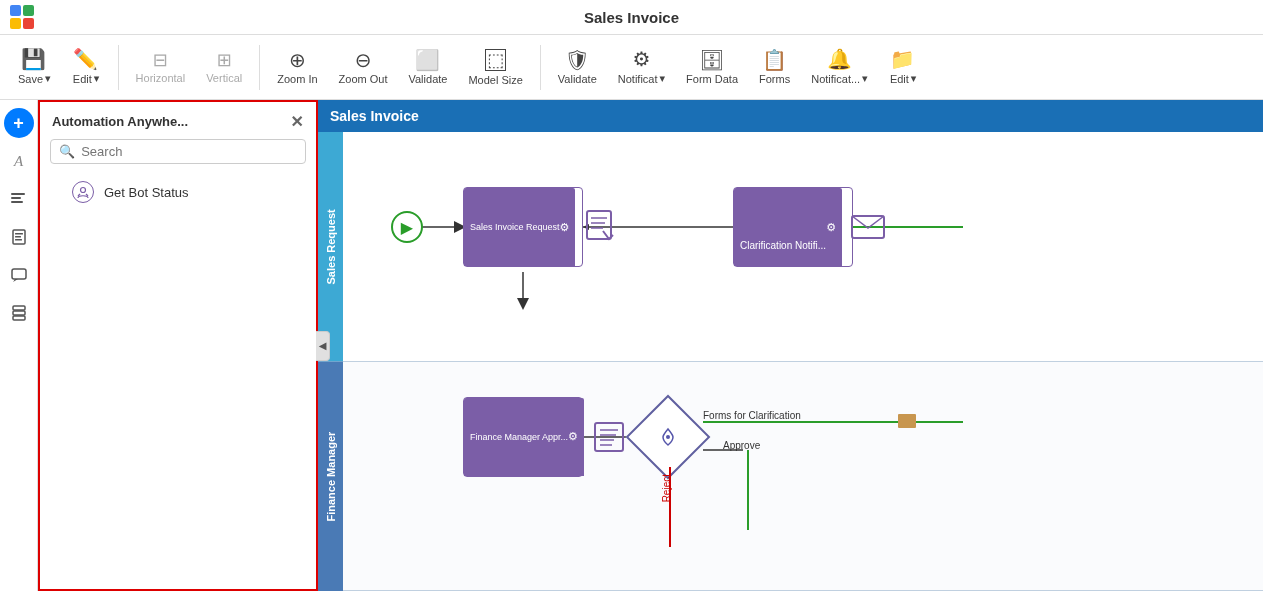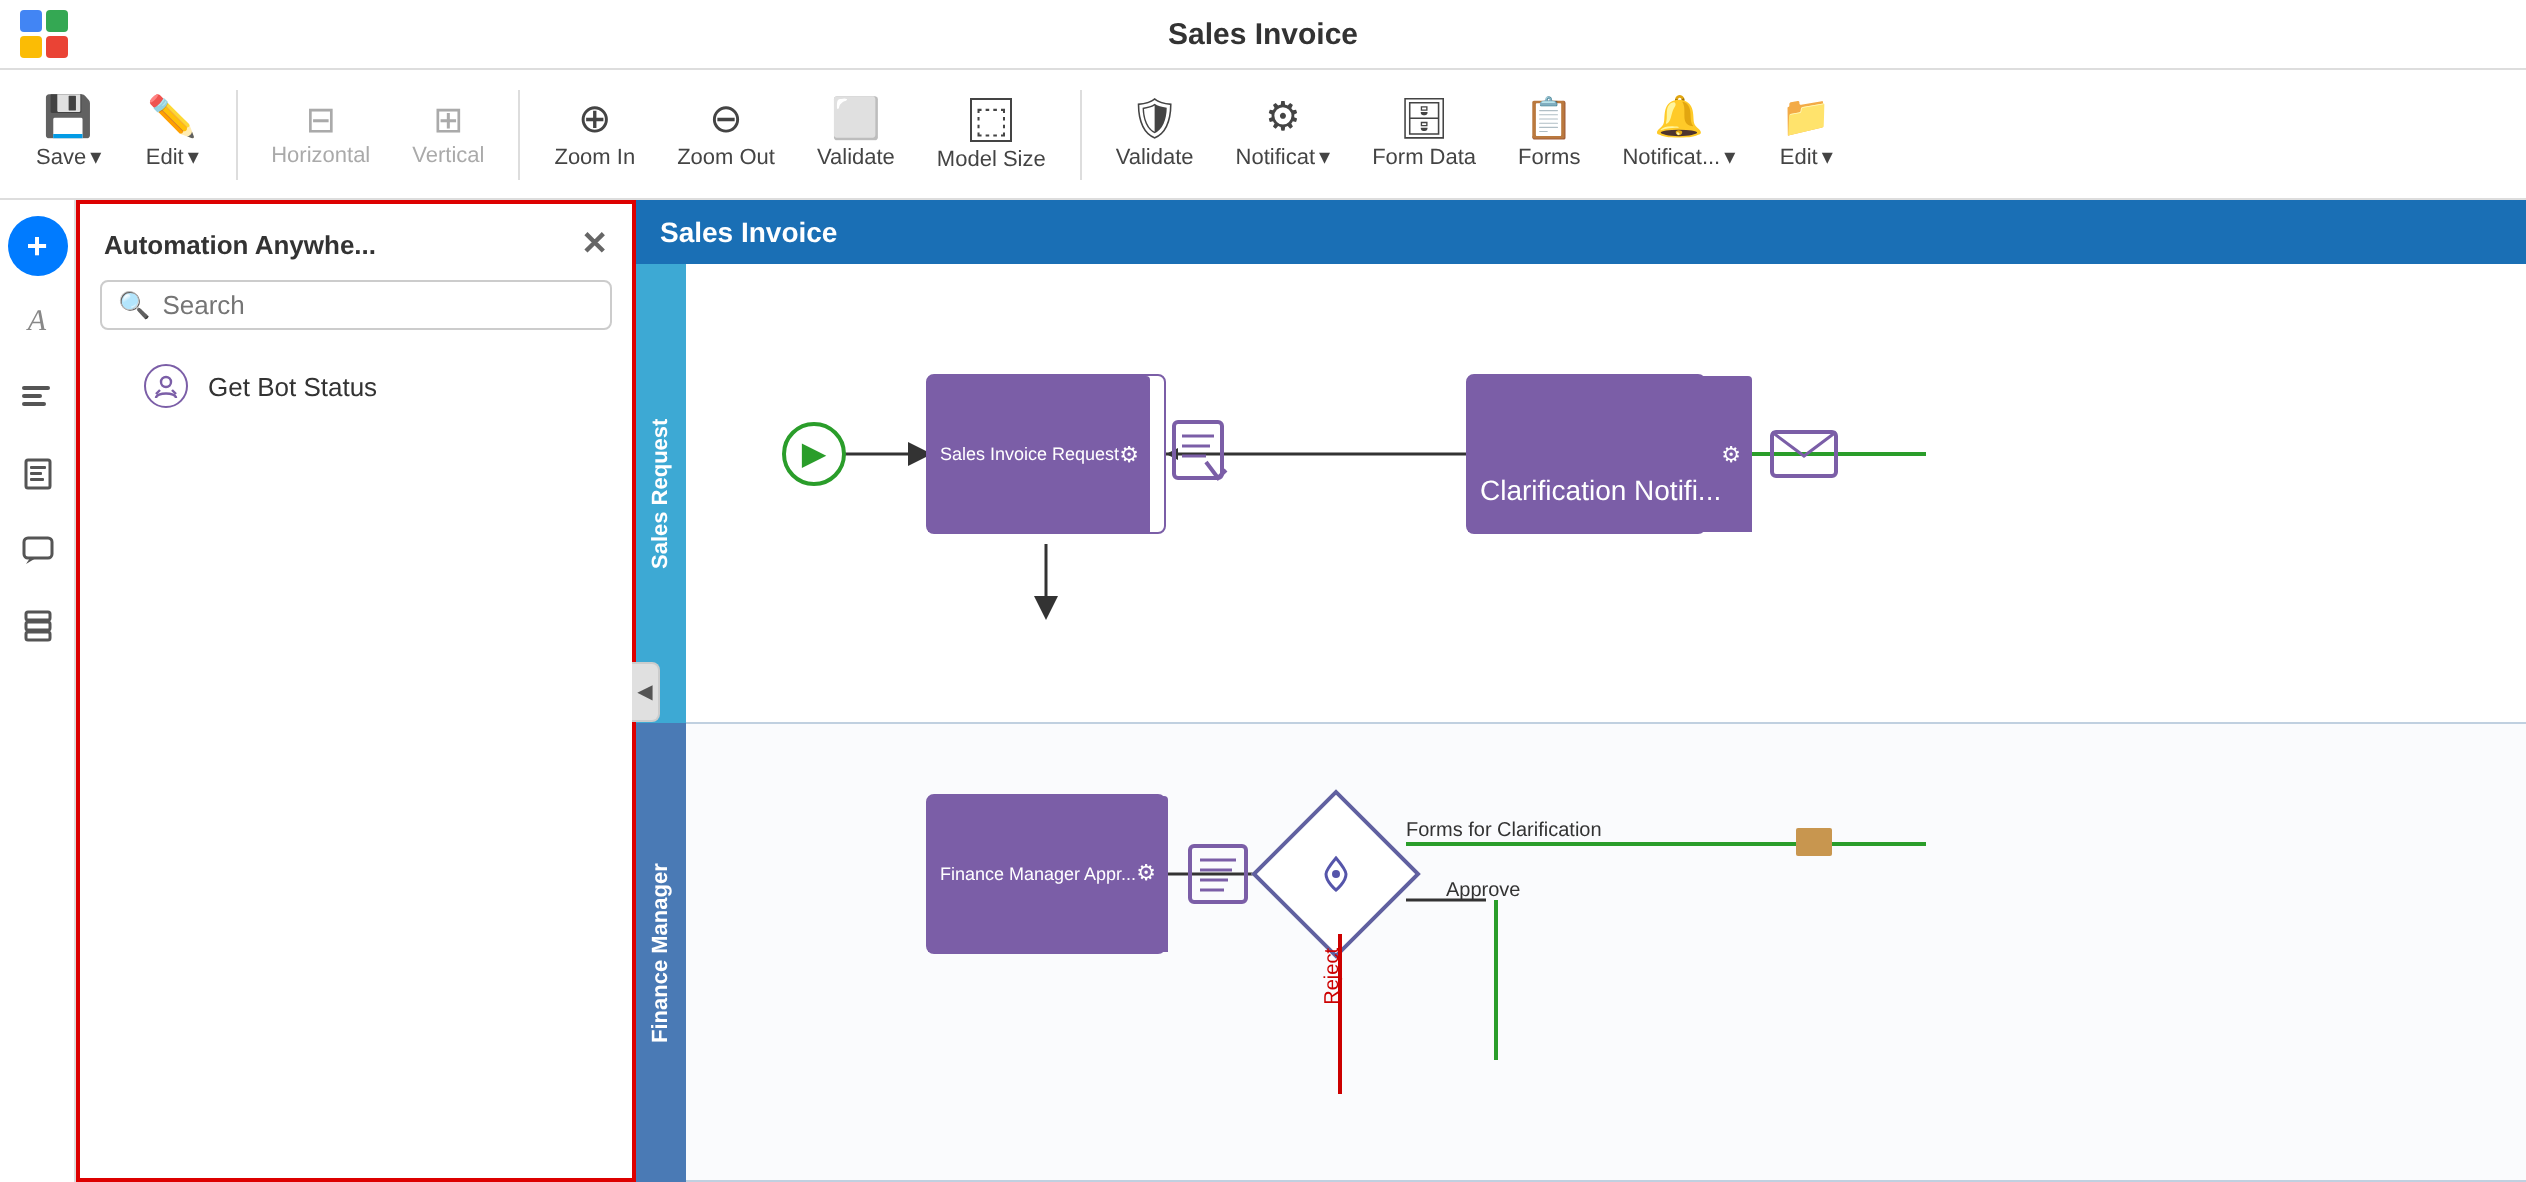--- a/index.html
+++ b/index.html
@@ -500,21 +500,21 @@
                 <line x1="8" y1="9" x2="24" y2="9" stroke="#7b5ea7" stroke-width="1.5"></line>
                 <line x1="8" y1="14" x2="22" y2="14" stroke="#7b5ea7" stroke-width="1.5"></line>
                 <line x1="8" y1="19" x2="20" y2="19" stroke="#7b5ea7" stroke-width="1.5"></line>
                 <polyline points="20,22 26,30 30,26" stroke="#7b5ea7" stroke-width="2" fill="none"></polyline>
               </svg>
             </div>
           </div>
 
           <div class="process-node" style="left:390px; top:55px; width:120px; height:80px;">
             <div class="node-header">
-              <span style="font-size:14px; overflow:hidden; white-space:nowrap;margin-top:36px;">Clarification Notifi...</span>
+              <span style="font-size:10px; overflow:hidden; white-space:nowrap;margin-top:36px;">Clarification Notifi...</span>
               <span class="node-gear">⚙</span>
             </div>
             <div class="node-body">
               <svg width="36" height="30" viewBox="0 0 36 30">
                 <rect x="2" y="4" width="32" height="22" rx="2" stroke="#7b5ea7" stroke-width="2" fill="none"></rect>
                 <polyline points="2,4 18,16 34,4" stroke="#7b5ea7" stroke-width="1.5" fill="none"></polyline>
               </svg>
             </div>
           </div>
         </div>

